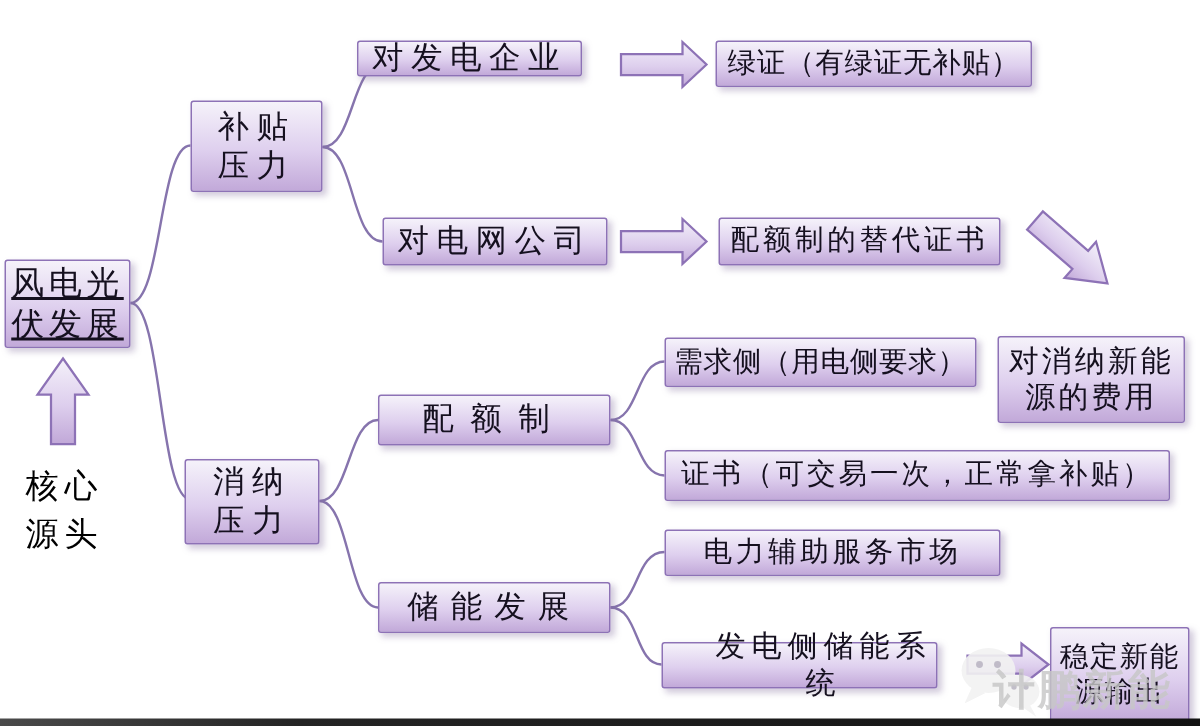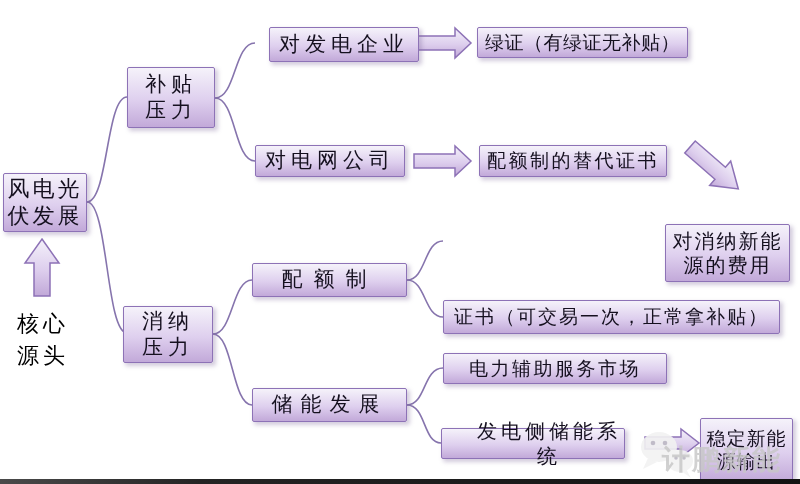--- a/index.html
+++ b/index.html
@@ -70,37 +70,38 @@
 
     <polygon points="42,239 59,263 50,263 50,296 34,296 34,263 25,263" fill="url(#arrowGrad)" stroke="#8d72b6" stroke-width="1.5"></polygon>
     <polygon points="414,36 455,36 455,28 471,43 455,58 455,50 414,50" fill="url(#arrowGrad)" stroke="#8d72b6" stroke-width="1.5"></polygon>
     <polygon points="414,154 455,154 455,146 471,161 455,176 455,168 414,168" fill="url(#arrowGrad)" stroke="#8d72b6" stroke-width="1.5"></polygon>
     <g transform="translate(690,147) rotate(41)">
       <polygon points="0,-8 40,-8 40,-16 64,0 40,16 40,8 0,8" fill="url(#arrowGrad)" stroke="#8d72b6" stroke-width="1.5"></polygon>
     </g>
     <polygon points="645,437 681,437 681,429 699,443 681,457 681,449 645,449" fill="url(#arrowGrad)" stroke="#8d72b6" stroke-width="1.5"></polygon>
   </svg>
 
-  <div class="node" style="left:3px;top:173px;width:84px;height:59px;font-size:22px;letter-spacing:3px;">风电光
+  <div class="node" style="left:3px;top:173px;width:84px;height:59px;font-size:22px;letter-spacing:3px;text-decoration:underline;">风电光
 伏发展</div>
   <div class="plain-label" style="left:8px;top:308px;width:70px;font-size:22px;letter-spacing:4px;">核心
 源头</div>
 
   <div class="node" style="left:127px;top:67px;width:88px;height:61px;font-size:21px;letter-spacing:5px;">补贴
 压力</div>
   <div class="node" style="left:123px;top:306px;width:90px;height:57px;font-size:21px;letter-spacing:5px;">消纳
 压力</div>
 
-  <div class="node" style="left:269px;top:27px;width:150px;height:35px;font-size:21px;letter-spacing:5px;">对发电企业</div>
+  <div class="node" style="left:238px;top:27px;width:150px;height:24px;font-size:21px;letter-spacing:5px;">对发电企业</div>
   <div class="node" style="left:252px;top:263px;width:155px;height:34px;font-size:21px;letter-spacing:11px;">配额制</div>
   <div class="node" style="left:255px;top:145px;width:150px;height:32px;font-size:21px;letter-spacing:5px;">对电网公司</div>
   <div class="node" style="left:477px;top:27px;width:211px;height:31px;font-size:19px;letter-spacing:0.5px;">绿证（有绿证无补贴）</div>
 
   <div class="node" style="left:252px;top:388px;width:155px;height:34px;font-size:21px;letter-spacing:8px;">储能发展</div>
   <div class="node" style="left:479px;top:145px;width:188px;height:32px;font-size:19px;letter-spacing:2.5px;">配额制的替代证书</div>
+  <div class="node" style="left:443px;top:225px;width:208px;height:33px;font-size:19px;letter-spacing:0.5px;">需求侧（用电侧要求）</div>
   <div class="node" style="left:443px;top:300px;width:337px;height:34px;font-size:19px;letter-spacing:2px;">证书（可交易一次，正常拿补贴）</div>
   <div class="node" style="left:443px;top:353px;width:224px;height:31px;font-size:19px;letter-spacing:2.5px;">电力辅助服务市场</div>
   <div class="node" style="left:441px;top:428px;width:184px;height:31px;font-size:20px;letter-spacing:4px;padding-left:32px;">发电侧储能系统</div>
 
   <div class="node" style="left:665px;top:200px;width:125px;height:58px;font-size:20px;letter-spacing:2px;margin-top:24px;">对消纳新能
 源的费用</div>
   <div class="node" style="left:700px;top:418px;width:93px;height:64px;font-size:19px;letter-spacing:1px;">稳定新能
 源输出</div>
 
   <svg style="position:absolute;left:637px;top:430px;" width="60" height="50" viewBox="0 0 60 50">

